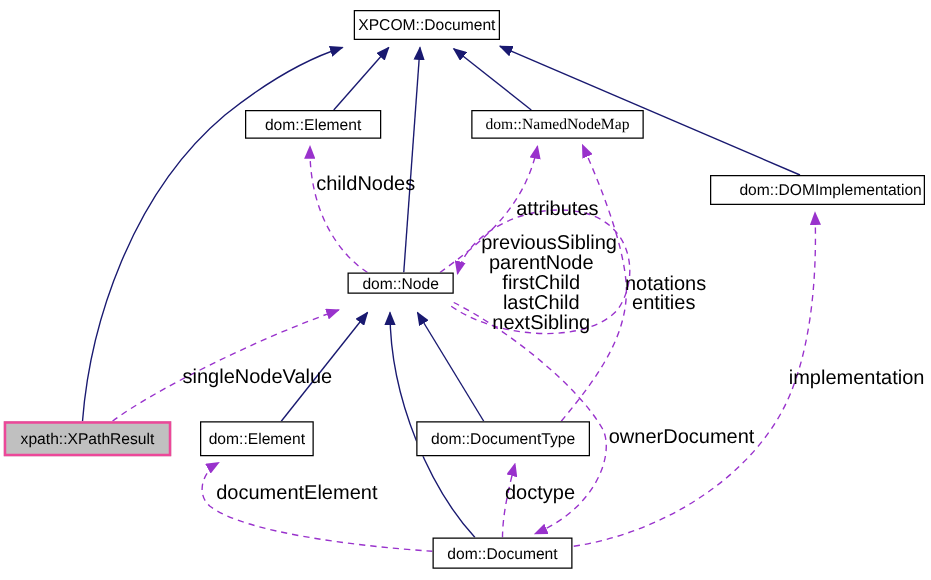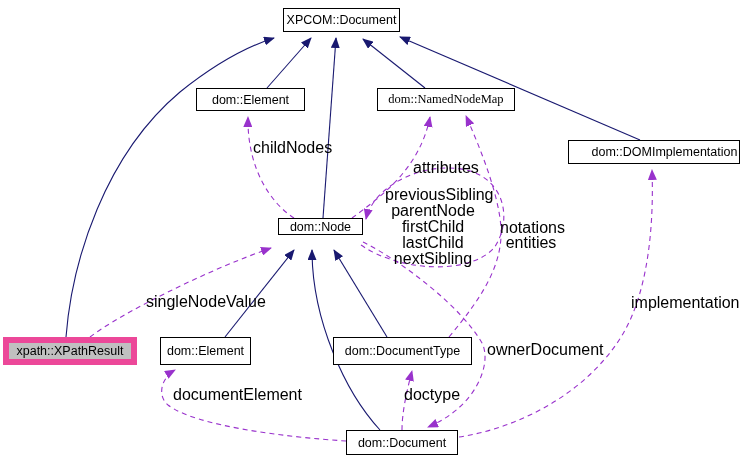--- a/index.html
+++ b/index.html
@@ -6,21 +6,21 @@
   #canvas{
     position:relative;width:745px;height:464px;background:#ffffff;
     font-family:"Liberation Sans", sans-serif;color:#000;overflow:hidden;
   }
   #edges{position:absolute;left:0;top:0;width:745px;height:464px;}
   .classbox{
     position:absolute;box-sizing:border-box;background:#ffffff;
     border:1px solid #000;display:flex;align-items:center;justify-content:center;
     font-size:12.5px;white-space:nowrap;z-index:2;
   }
-  .classbox.hl{background:#c0c0c0;border:6px solid #ec4899;}
+  .classbox.hl{background:#c0c0c0;border:2px solid #ec4899;}
   .elabel{
     position:absolute;font-size:16px;white-space:nowrap;z-index:3;line-height:14px;
   }
   .elabel.block{text-align:center;white-space:normal;}
   .inh{stroke:#191970;stroke-width:1.1;fill:none;}
   .use{stroke:#9932cc;stroke-width:1.1;fill:none;stroke-dasharray:5,4;}
 </style>
 </head>
 <body>
 

